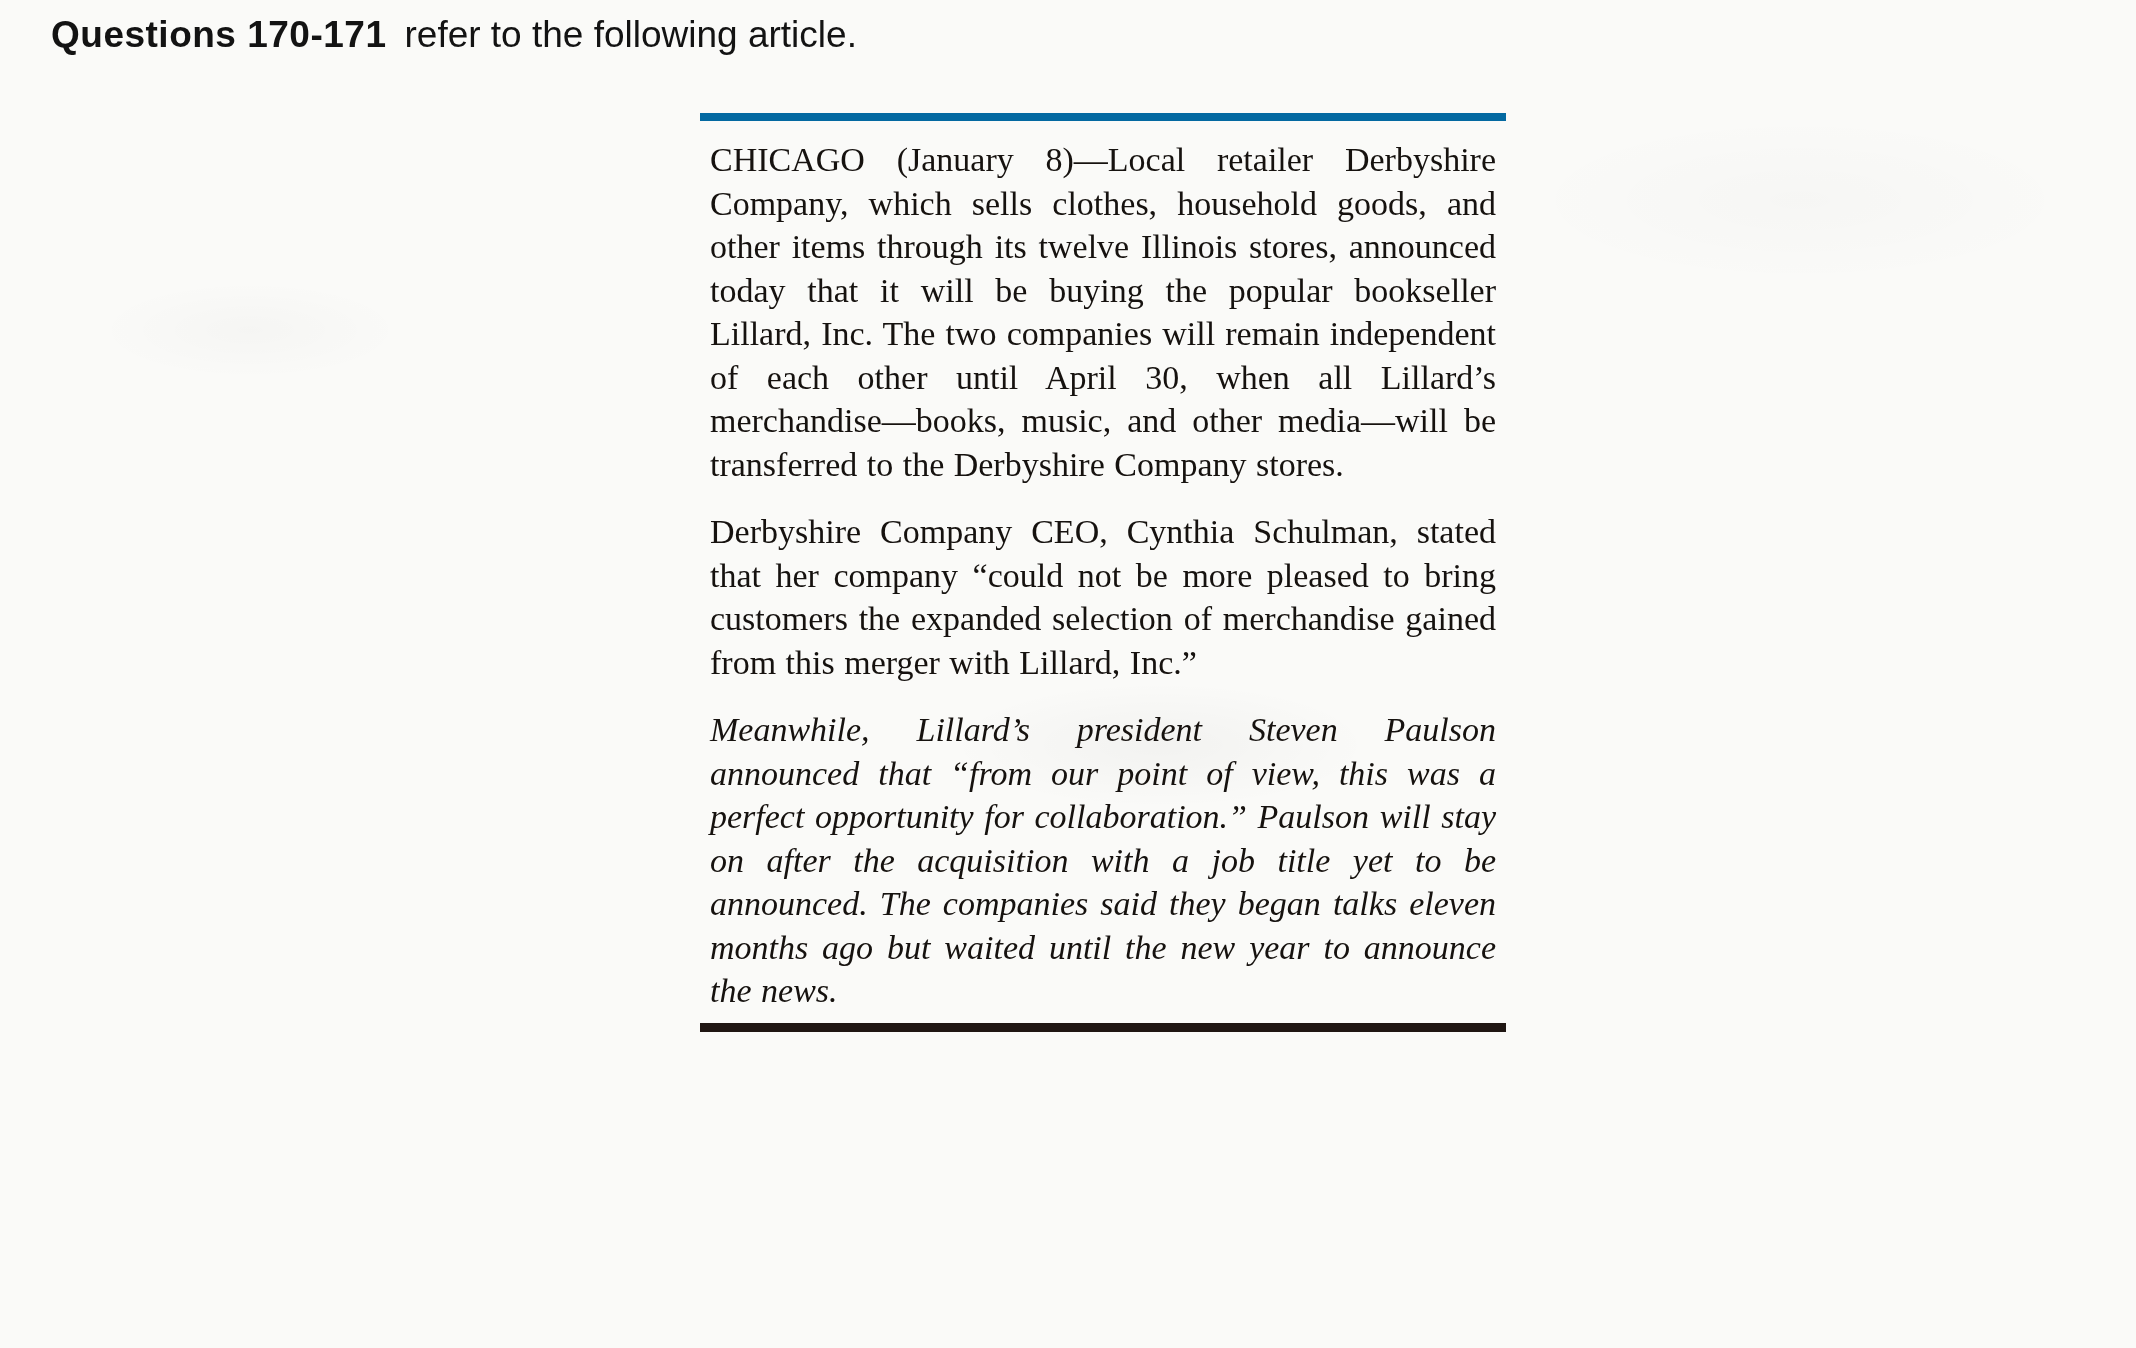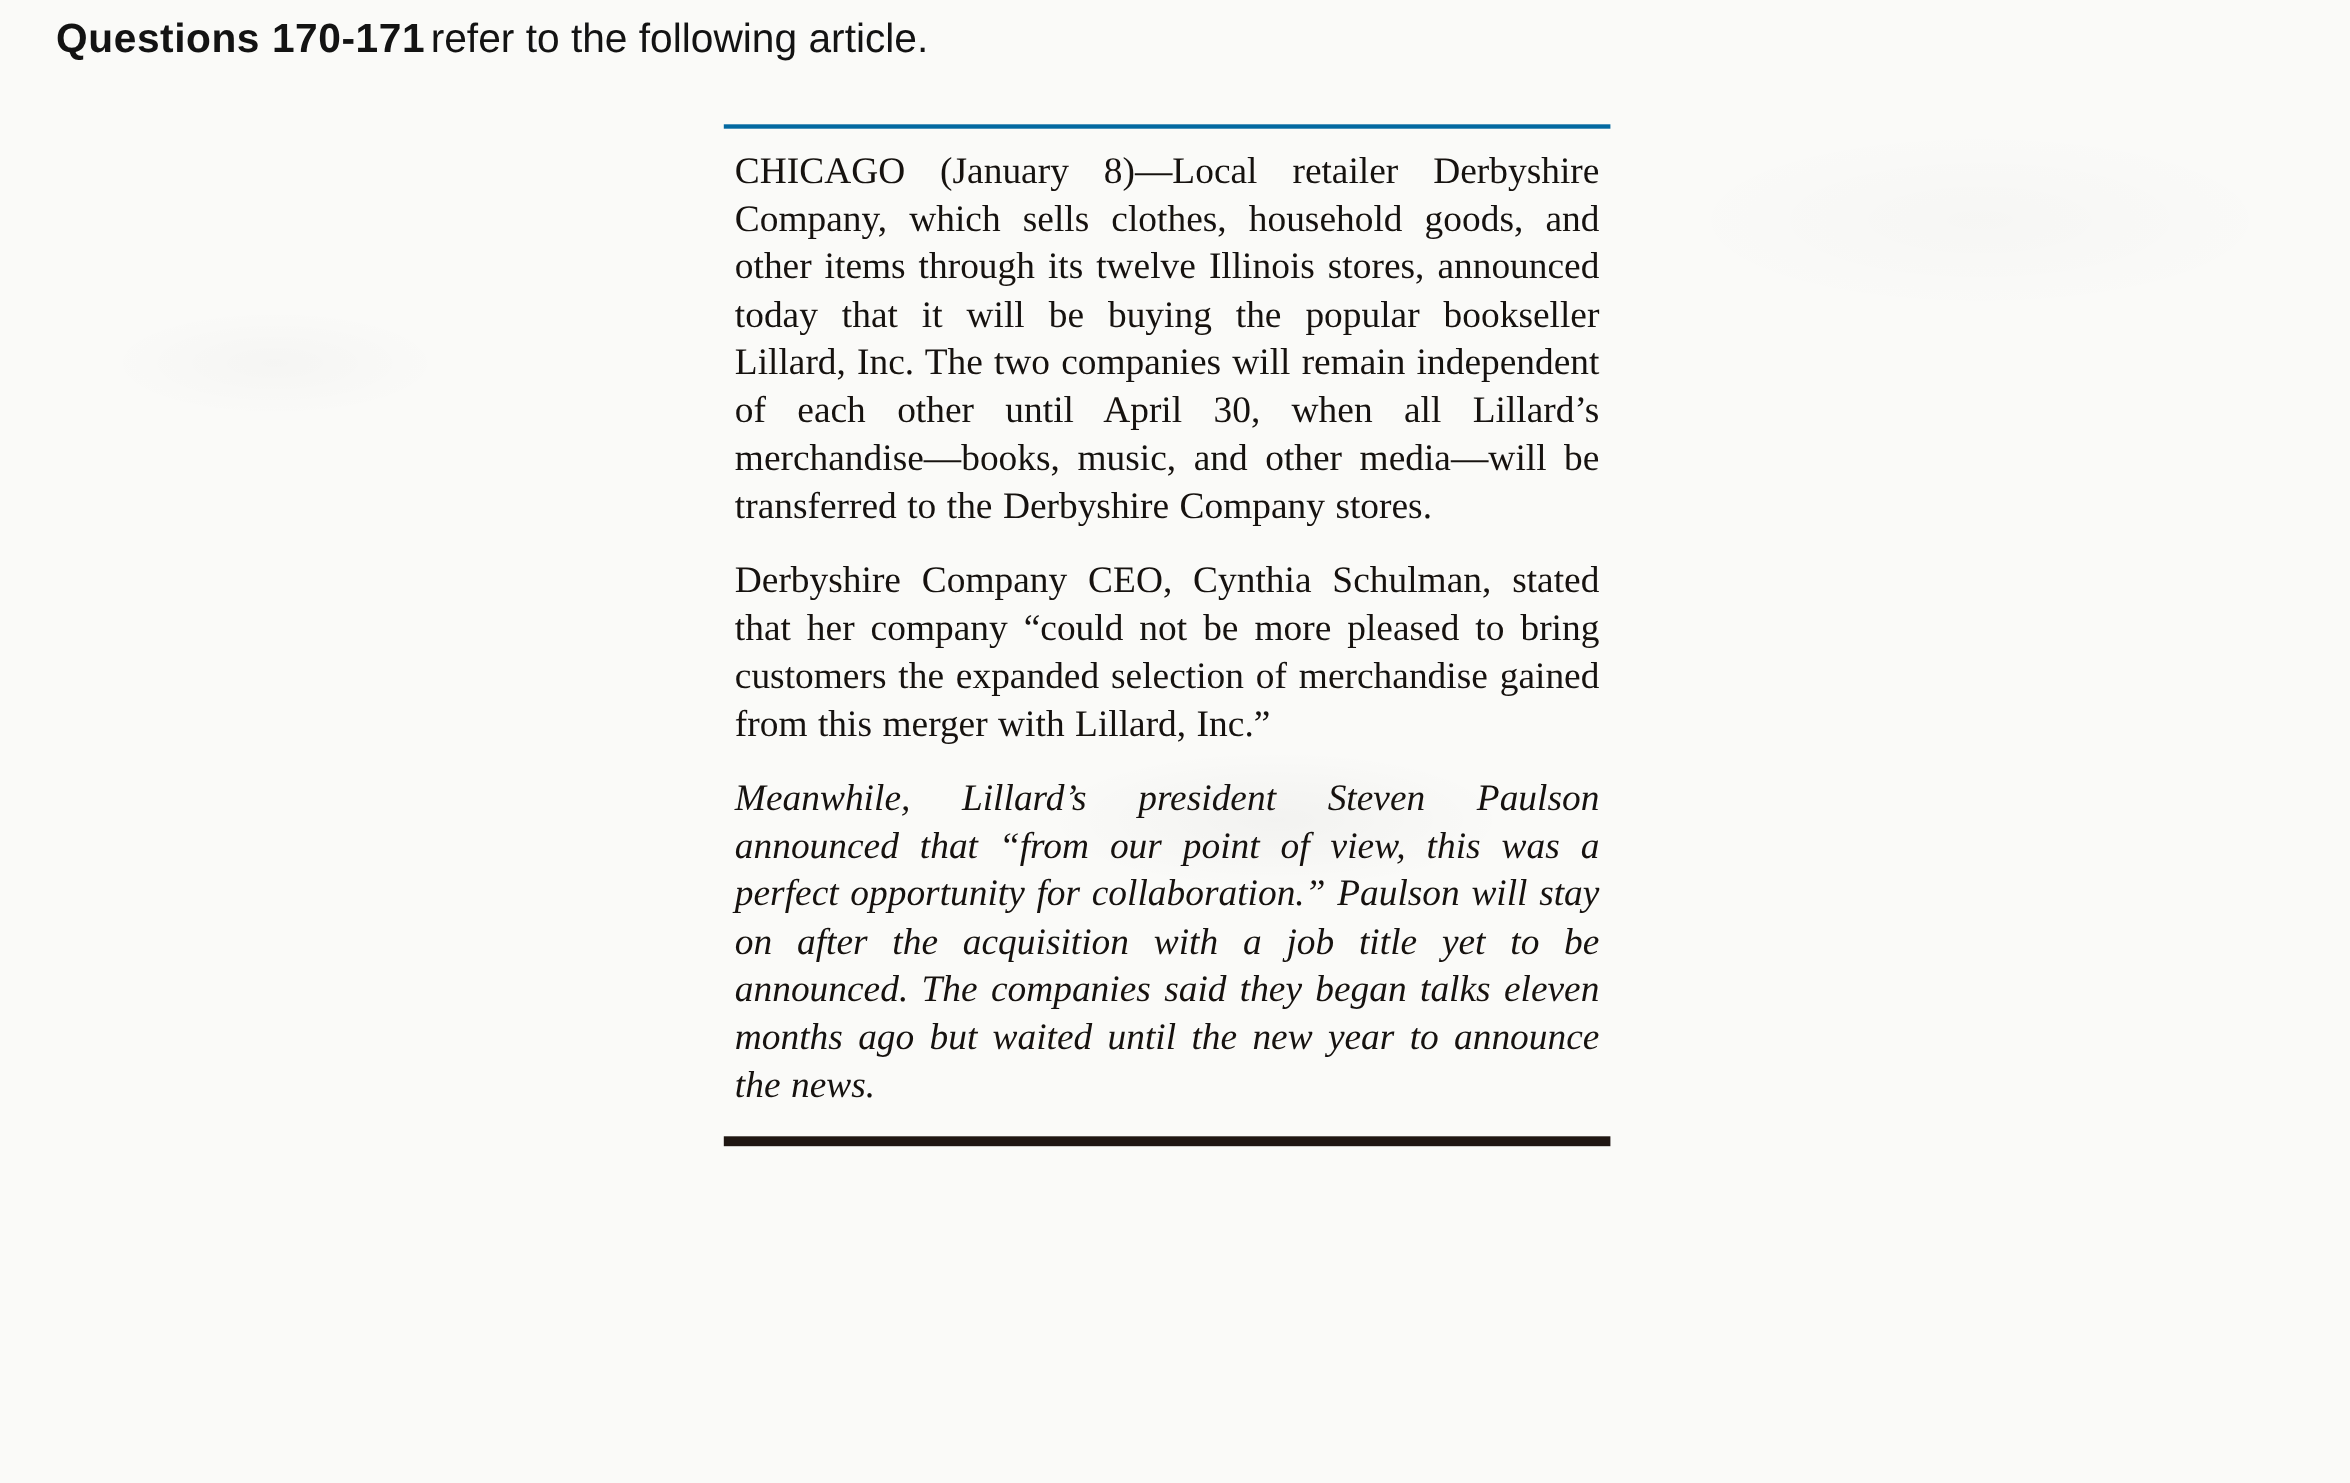--- a/index.html
+++ b/index.html
@@ -33,31 +33,31 @@
     line-height: 1.2;
     color: #131313;
     white-space: nowrap;
   }
   .q-header .q-bold {
     font-weight: 700;
     letter-spacing: 0.5px;
   }
   .q-header .q-rest {
     font-weight: 400;
-    margin-left: 5px;
+    margin-left: 18px;
   }
   .article-box {
     position: absolute;
-    left: 658px;
+    left: 700px;
     top: 113px;
     width: 806px;
     box-sizing: border-box;
-    border-top: 4px solid #0369a1;
+    border-top: 8px solid #0369a1;
     border-bottom: 9px solid #1f1612;
-    padding: 17px 10px 24px 10px;
+    padding: 17px 10px 10px 10px;
   }
   .article-box p {
     font-family: "Liberation Serif", serif;
     font-size: 34px;
     line-height: 1.28;
     color: #16120f;
     text-align: justify;
     text-align-last: left;
     margin: 0 0 24px 0;
     word-spacing: 1px;

